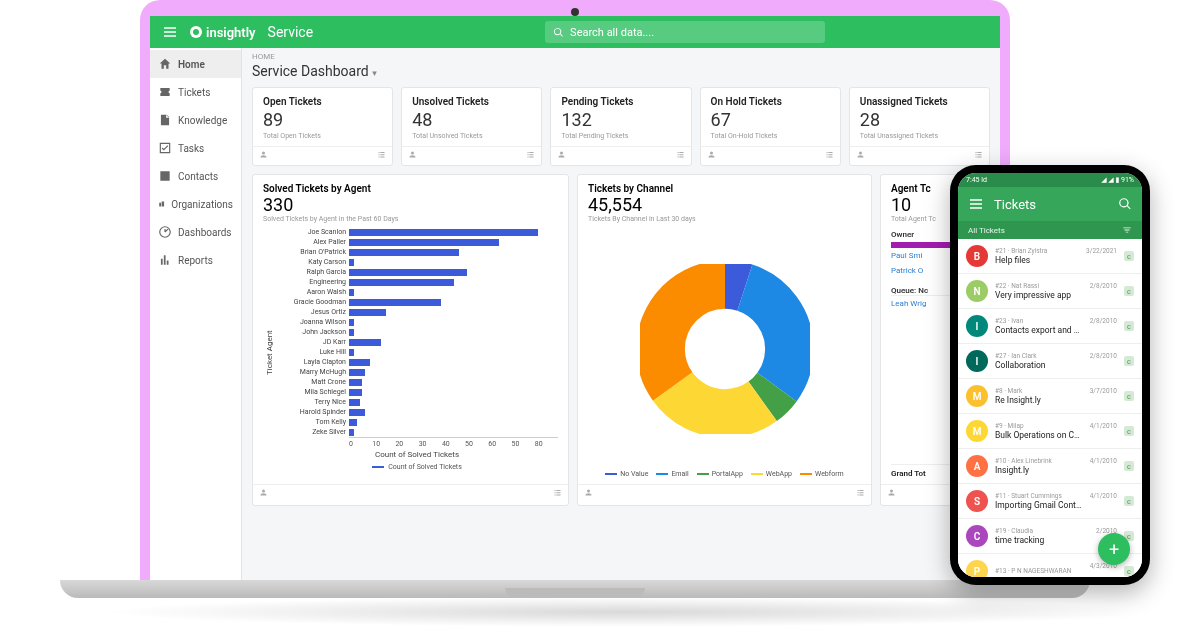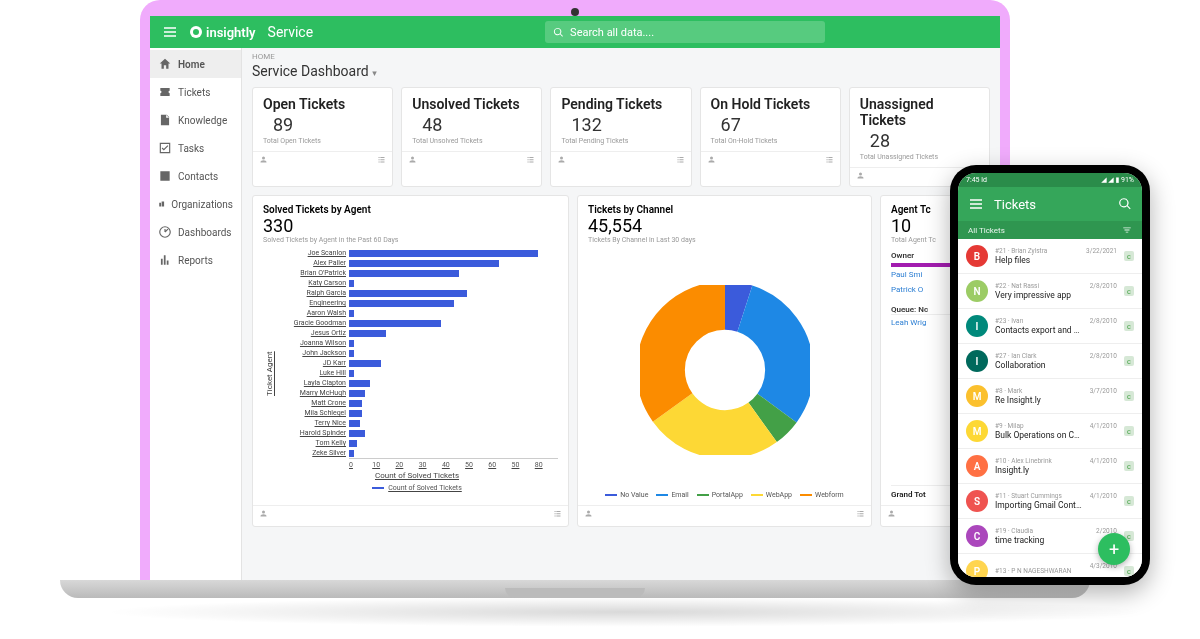--- a/index.html
+++ b/index.html
@@ -26,55 +26,55 @@
   .side-item.active { background:#eee; font-weight:600; }
   .side-item svg { width:14px; height:14px; fill:#666; }
 
   .content { flex:1; background:#f5f6f7; overflow:hidden; }
   .crumb { font-size:8px; color:#999; padding:4px 10px 0; }
   .page-title { font-size:14px; color:#333; padding:2px 10px 8px; }
   .page-title .caret { font-size:9px; color:#888; }
 
   .cards-row { display:flex; gap:8px; padding:0 10px; }
   .stat-card { flex:1; background:#fff; border:1px solid #e5e5e5; border-radius:3px; padding:8px 10px 2px; }
-  .stat-card .t { font-size:14px; font-weight:600; color:#222; }
-  .stat-card .v { font-size:18px; color:#333; margin:2px 10px; }
+  .stat-card .t { font-size:10px; font-weight:600; color:#222; }
+  .stat-card .v { font-size:18px; color:#333; margin:2px 0; }
   .stat-card .s { font-size:7px; color:#999; }
   .card-foot { display:flex; justify-content:space-between; border-top:1px solid #eee; margin:6px -10px 0; padding:3px 6px 4px; }
   .card-foot svg { width:9px;height:9px; fill:#aaa; }
 
   .bigcards { display:flex; gap:8px; padding:8px 10px 0; height:340px; }
   .bc { background:#fff; border:1px solid #e5e5e5; border-radius:3px; padding:8px 10px 4px; display:flex; flex-direction:column; }
   .bc-agent { flex:0 0 317px; }
   .bc-channel { flex:0 0 295px; }
   .bc-side { flex:0 0 115px; }
   .bc .t { font-size:10px; font-weight:600; }
   .bc .v { font-size:18px; }
   .bc .s { font-size:7px; color:#999; margin-bottom:4px; }
 
-  .barchart { flex:1; display:flex; font-size:7px; color:#444; position:relative;text-decoration:underline; }
+  .barchart { flex:1; display:flex; font-size:7px; color:#444; position:relative; }
   .ylabel { writing-mode:vertical-rl; transform:rotate(180deg); text-align:center; font-size:8px; color:#444; padding:2px; }
   .bars { flex:1; position:relative; }
   .barrow { display:flex; align-items:center; height:10px; gap:3px; }
   .barrow .n { width:70px; text-align:right; font-size:7px; white-space:nowrap; }
   .barrow .b { height:7px; background:#3b5bdb; }
   .xaxis { display:flex; gap:0; font-size:7px; color:#555; margin-left:73px; border-top:1px solid #ccc; padding-top:2px; }
   .xaxis span{ flex:1; text-align:left; }
   .xaxis-lab { text-align:center; font-size:8px; color:#444; margin-top:2px; }
   .legend { display:flex; justify-content:center; gap:4px; font-size:7px; color:#555; margin-top:4px; align-items:center;}
   .legend .sw{display:inline-block;width:12px;height:2px;background:#3b5bdb;}
 
   .donut-wrap{flex:1;display:flex;align-items:center;justify-content:center;}
   .donut{width:170px;height:170px;}
   .donut-legend{display:flex;justify-content:center;gap:8px;font-size:7px;color:#555;flex-wrap:wrap;}
   .donut-legend span{display:flex;align-items:center;gap:3px;}
   .donut-legend i{width:12px;height:2px;display:inline-block;}
 
   .tbl { font-size:8px; color:#555; }
-  .tbl .hd { font-weight:600; color:#333; padding:3px 0; border-bottom:4px solid #a21caf;}
+  .tbl .hd { font-weight:600; color:#333; padding:3px 0; border-bottom:6px solid #a21caf;}
   .tbl .ln { color:#2d7fd3; padding:3px 0; white-space:nowrap; overflow:hidden; }
   .tbl .qhd { font-weight:600;color:#333;padding-top:8px;border-bottom:1px solid #eee;}
   .grand {font-weight:600;color:#222;border-top:1px solid #eee;padding-top:4px;margin-top:4px;}
 
   
   .phone { position:absolute; right:50px; top:165px; width:200px; height:420px; background:#000; border-radius:26px; padding:8px; box-shadow:0 8px 24px rgba(0,0,0,.3); }
   .phone-scr { width:100%; height:100%; background:#f3f3f3; border-radius:18px; overflow:hidden; position:relative; }
   .ph-status{height:14px;background:#2a8c4a;color:#fff;font-size:7px;display:flex;justify-content:space-between;align-items:center;padding:0 8px;}
   .ph-head{height:34px;background:#35a65a;color:#fff;display:flex;align-items:center;padding:0 10px;font-size:13px;gap:10px;}
   .ph-head .sp{flex:1;}

